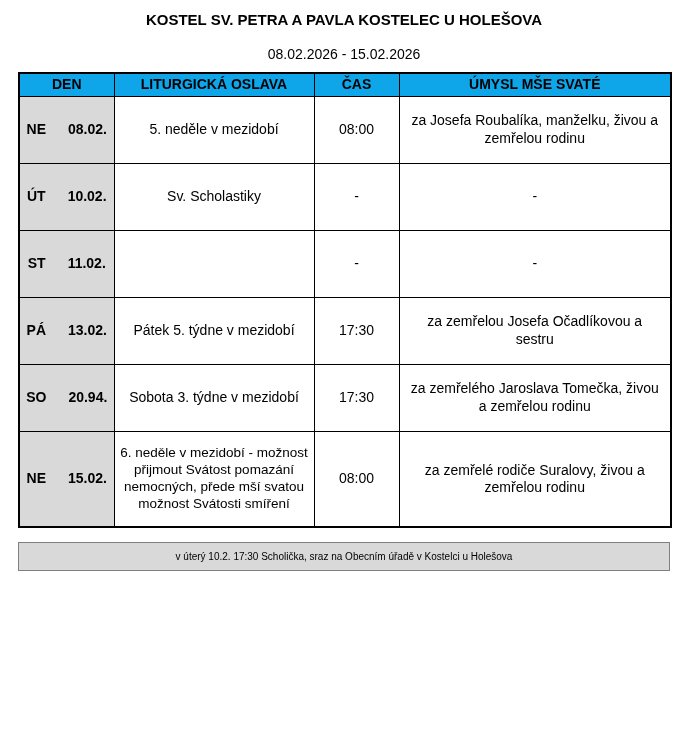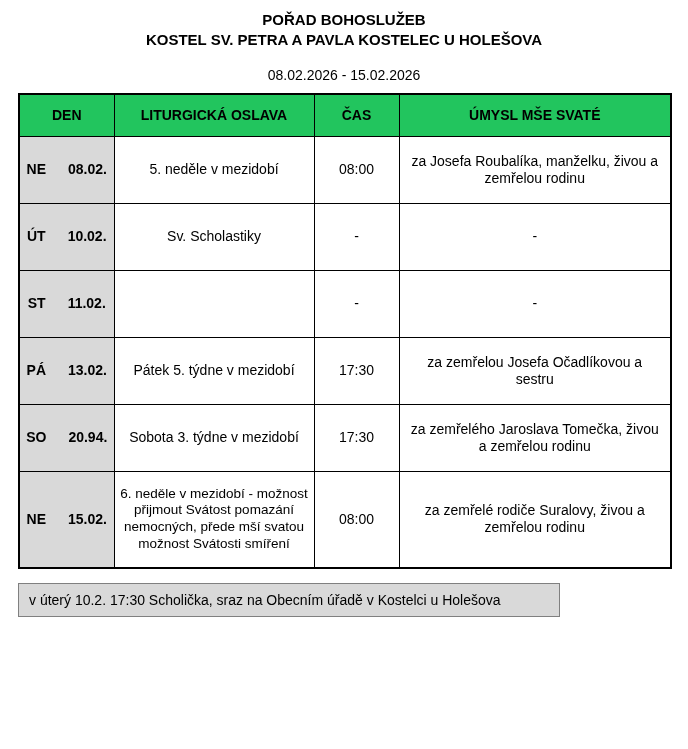--- a/index.html
+++ b/index.html
@@ -42,59 +42,58 @@
   table.schedule td {
     border: 1px solid #000000;
     font-size: 14px;
     text-align: center;
     vertical-align: middle;
     padding: 3px 8px;
     line-height: 1.25;
     overflow: hidden;
   }
   table.schedule th {
-    background: #22c55e;
+    background: #0ea5e9;
     font-weight: bold;
     height: 22px;
-    padding: 12px 4px;
+    padding: 2px 4px;
   }
   td.den {
     background: #d9d9d9;
     font-weight: bold;
   }
   .den-inner {
     display: flex;
     justify-content: center;
     align-items: center;
     gap: 22px;
     white-space: nowrap;
   }
   tr.row { height: 67px; }
   tr.row-tall { height: 96px; }
   tr.row-tall td.oslava {
     font-size: 13.5px;
     padding: 2px 4px;
   }
   .footer-note {
     margin-top: 14px;
-    width: 542px;
+    width: 652px;
     background: #d9d9d9;
     border: 1px solid #808080;
-    font-size: 14px;
-    text-align: left;
+    font-size: 10px;
+    text-align: center;
     padding: 8px 10px;
   }
 </style>
 </head>
 <body>
 
 <div class="page">
 
   <div class="header">
-    <div class="title">POŘAD BOHOSLUŽEB</div>
     <div class="subtitle">KOSTEL SV. PETRA A PAVLA KOSTELEC U HOLEŠOVA</div>
     <div class="daterange">08.02.2026 - 15.02.2026</div>
   </div>
 
   <table class="schedule">
     <colgroup>
       <col style="width:95px">
       <col style="width:200px">
       <col style="width:85px">
       <col style="width:272px">

